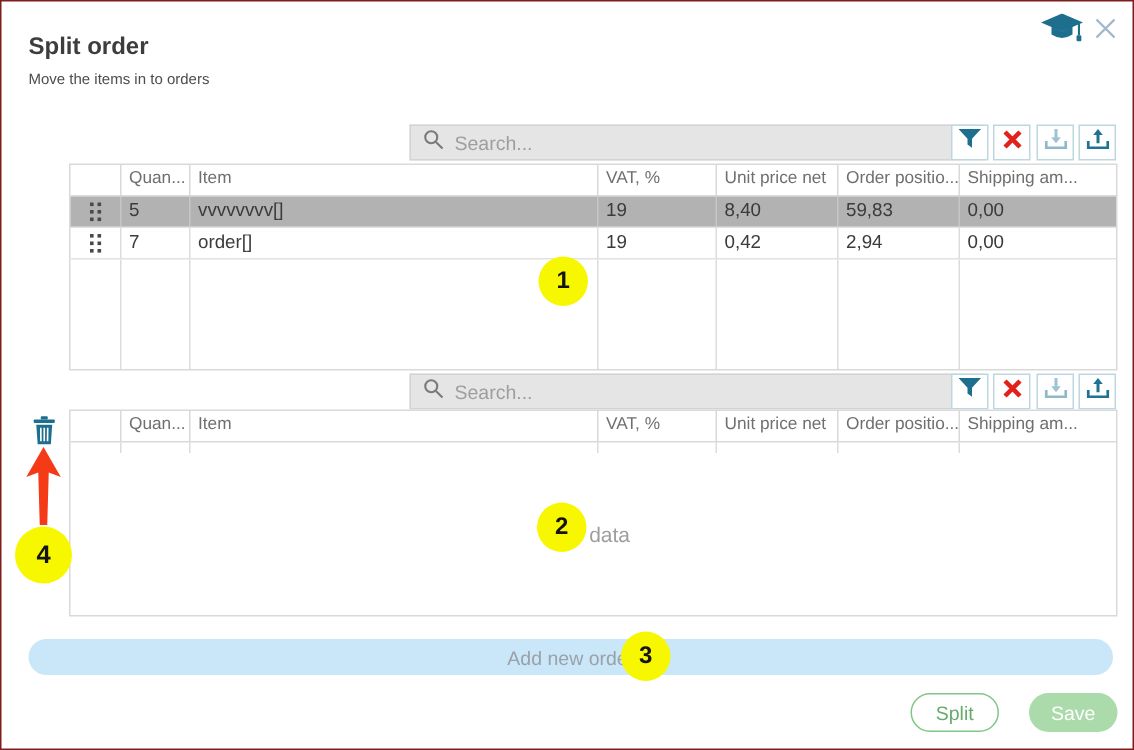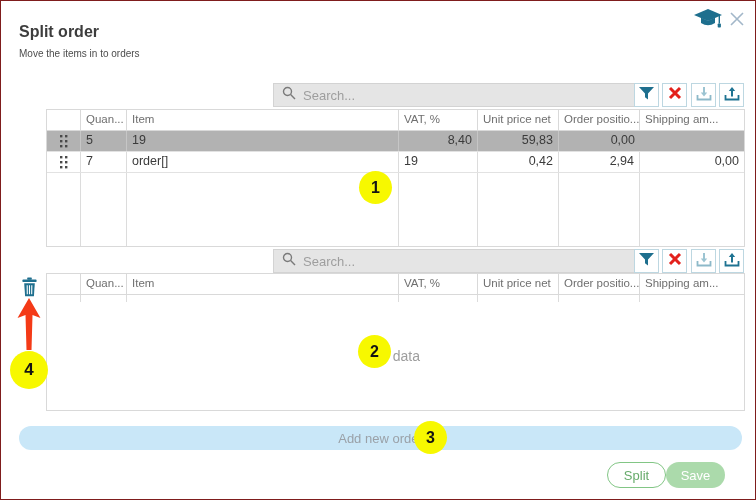--- a/index.html
+++ b/index.html
@@ -28,39 +28,39 @@
   .grid { display:grid; grid-template-columns:34px 46px 272px 79px 81px 81px 1fr; }
   .th { height:20px; line-height:19px; font-size:11.5px; color:#6f6f6f;
         border-right:1px solid #d9d9d9; padding:0 5px; white-space:nowrap; overflow:hidden; }
   .th:last-child { border-right:none; }
   .th.num { }
   .thead { border-bottom:1px solid #d9d9d9; }
   .trow { border-bottom:1px solid #e2e2e2; }
   .td { height:20px; line-height:19px; font-size:12.5px; color:#3b3b3b;
         border-right:1px solid #dcdcdc; padding:0 5px; white-space:nowrap; overflow:hidden; }
   .td:last-child { border-right:none; }
-  .td.num { text-align:right; }
+  .td.num { text-align:left; }
   .trow.selected { background:#b2b2b2; }
   .trow.selected .td { border-right-color:#c6c6c6; border-bottom:none; }
   .fill .td, .stub .td { border-bottom:none; }
   .fill .td { height:73px; }
   .stub .td { height:7px; }
   .empty-area { height:108px; display:flex; align-items:center; justify-content:center; }
   .no-data { font-size:14px; color:#9e9e9e; }
   .handle-cell { display:flex; align-items:center; justify-content:center; cursor:grab; }
 
   
   .add-btn { left:18px; top:425px; width:723px; height:24px; background:#c9e7f8;
              border:none; border-radius:12px; color:#9aa1a8; font-size:13px;
              font-family:"Liberation Sans", sans-serif; cursor:pointer;
              display:flex; align-items:center; justify-content:center; }
   .cancel-btn { left:606px; top:461px; width:59px; height:26px; border-radius:13px;
                 background:#fff; border:1px solid #82c685; color:#67ab6b; font-size:13px;
                 font-family:"Liberation Sans", sans-serif; cursor:pointer; }
-  .save-btn { left:665px; top:461px; width:59px; height:26px; border-radius:13px;
+  .save-btn { left:685px; top:461px; width:59px; height:26px; border-radius:13px;
               background:#abdaab; border:none; color:#fff; font-size:13px;
               font-family:"Liberation Sans", sans-serif; cursor:pointer; }
   .trash-btn { left:20px; top:276px; background:none; border:none; cursor:pointer; }
 
   
   .badge { width:33px; height:33px; border-radius:50%; background:#f7f800; color:#141414;
            display:flex; align-items:center; justify-content:center;
            font-size:16px; font-weight:700; z-index:10; }
   .badge.b4 { width:38px; height:38px; font-size:17px; }
   .b1 { left:358px; top:170px; }
@@ -154,20 +154,21 @@
         <svg width="10" height="15" viewBox="0 0 10 15">
           <rect x="1" y="1" width="2.4" height="2.4" fill="#4a4a4a"></rect>
             <rect x="6" y="1" width="2.4" height="2.4" fill="#4a4a4a"></rect>
           <rect x="1" y="6" width="2.4" height="2.4" fill="#4a4a4a"></rect>
             <rect x="6" y="6" width="2.4" height="2.4" fill="#4a4a4a"></rect>
           <rect x="1" y="11" width="2.4" height="2.4" fill="#4a4a4a"></rect>
             <rect x="6" y="11" width="2.4" height="2.4" fill="#4a4a4a"></rect>
         </svg>
       </div>
       <div class="td">5</div>
+      <div class="td">vvvvvvvv[]</div>
       <div class="td">19</div>
       <div class="td num">8,40</div>
       <div class="td num">59,83</div>
       <div class="td num">0,00</div>
     </div>
 
     <div class="grid trow">
       <div class="td handle-cell">
         <svg width="10" height="15" viewBox="0 0 10 15">
           <rect x="1" y="1" width="2.4" height="2.4" fill="#4a4a4a"></rect>

